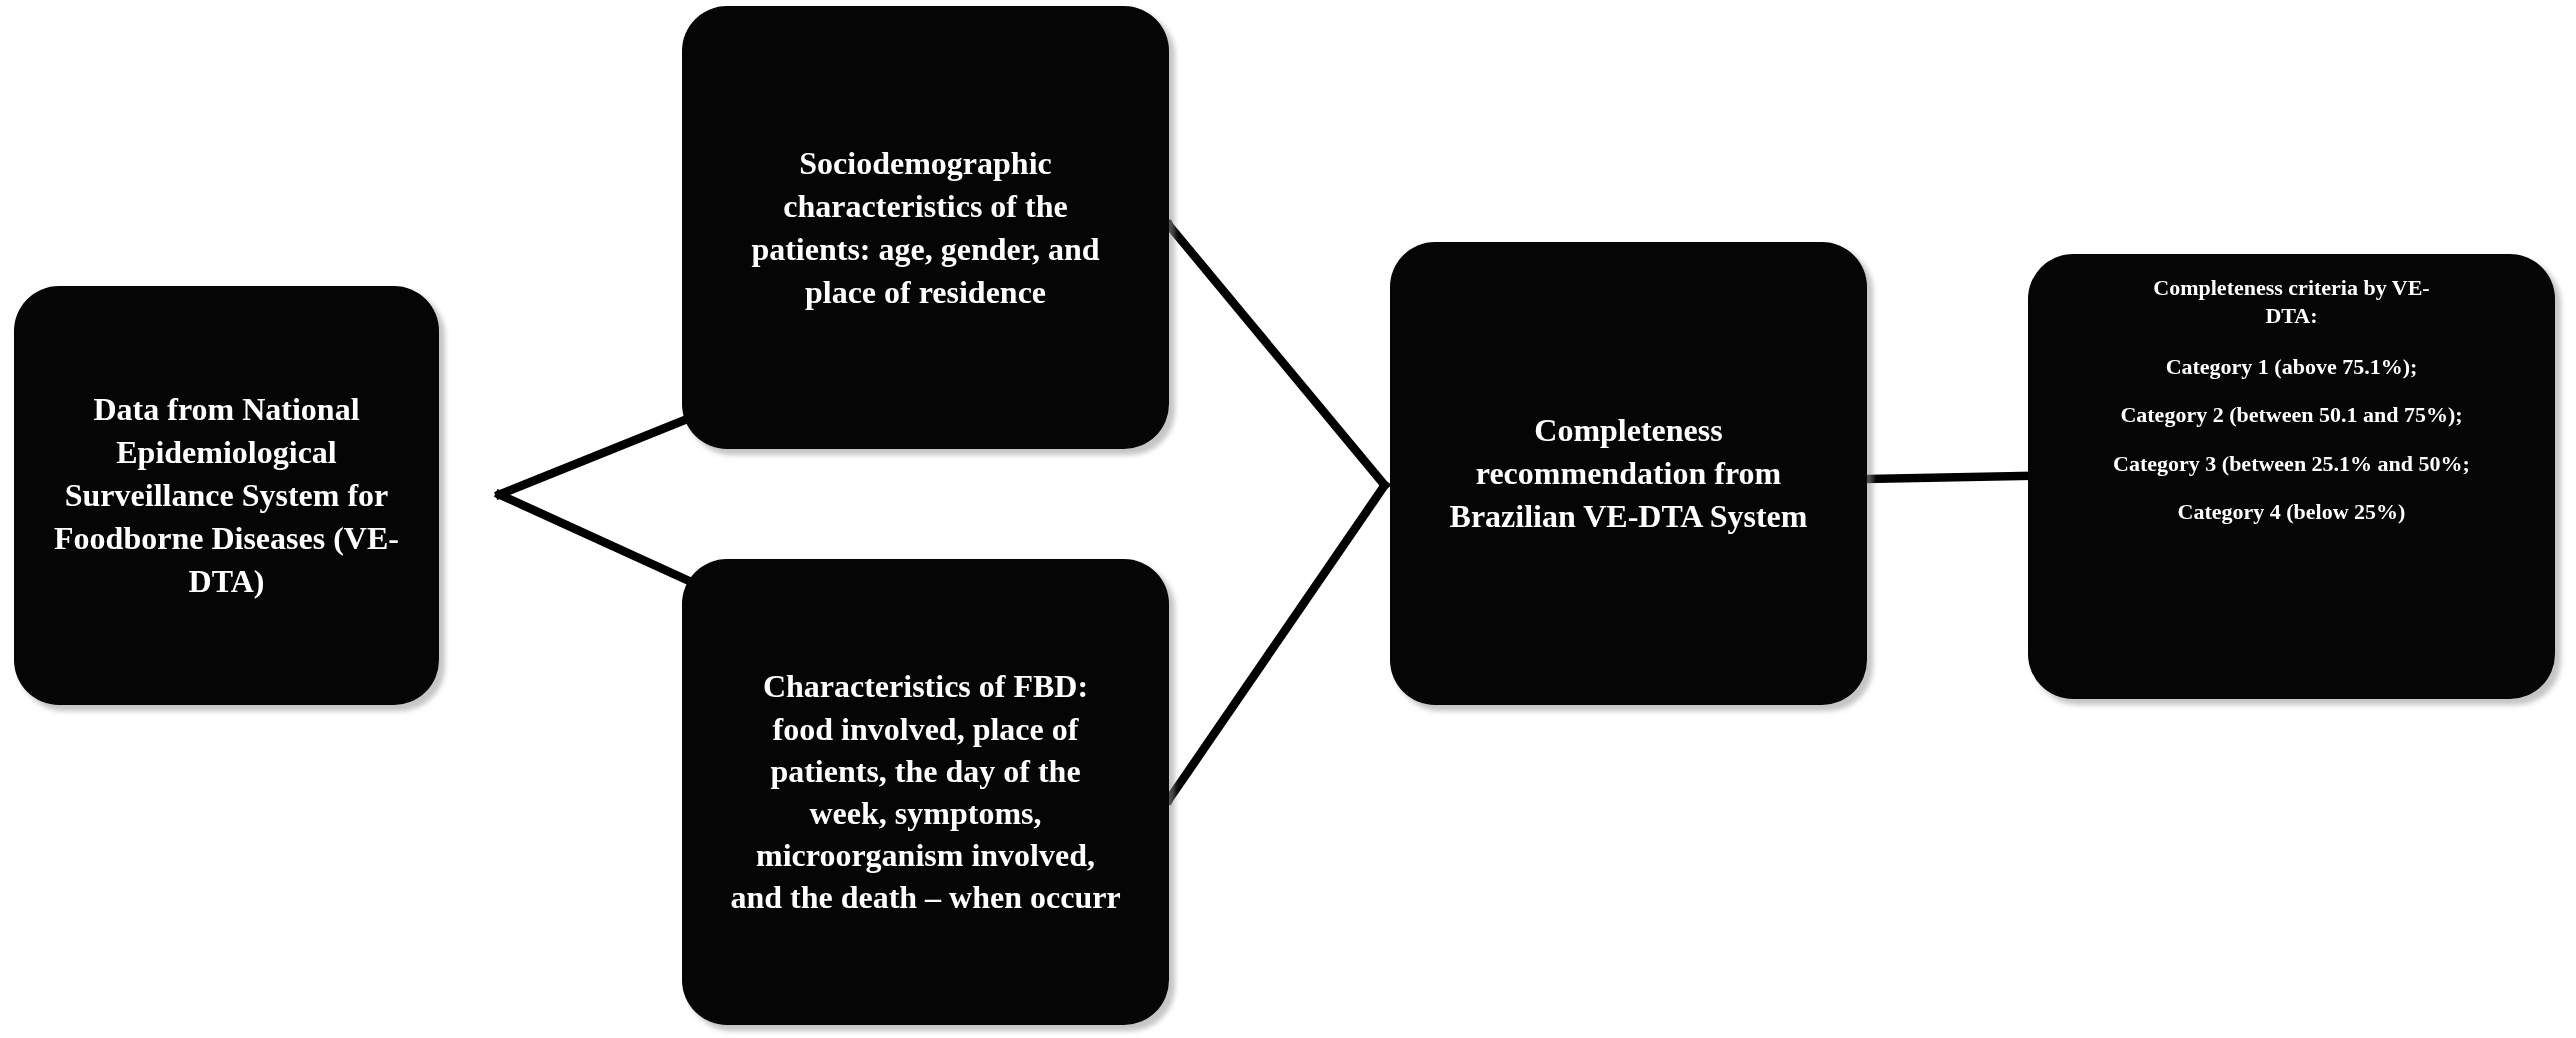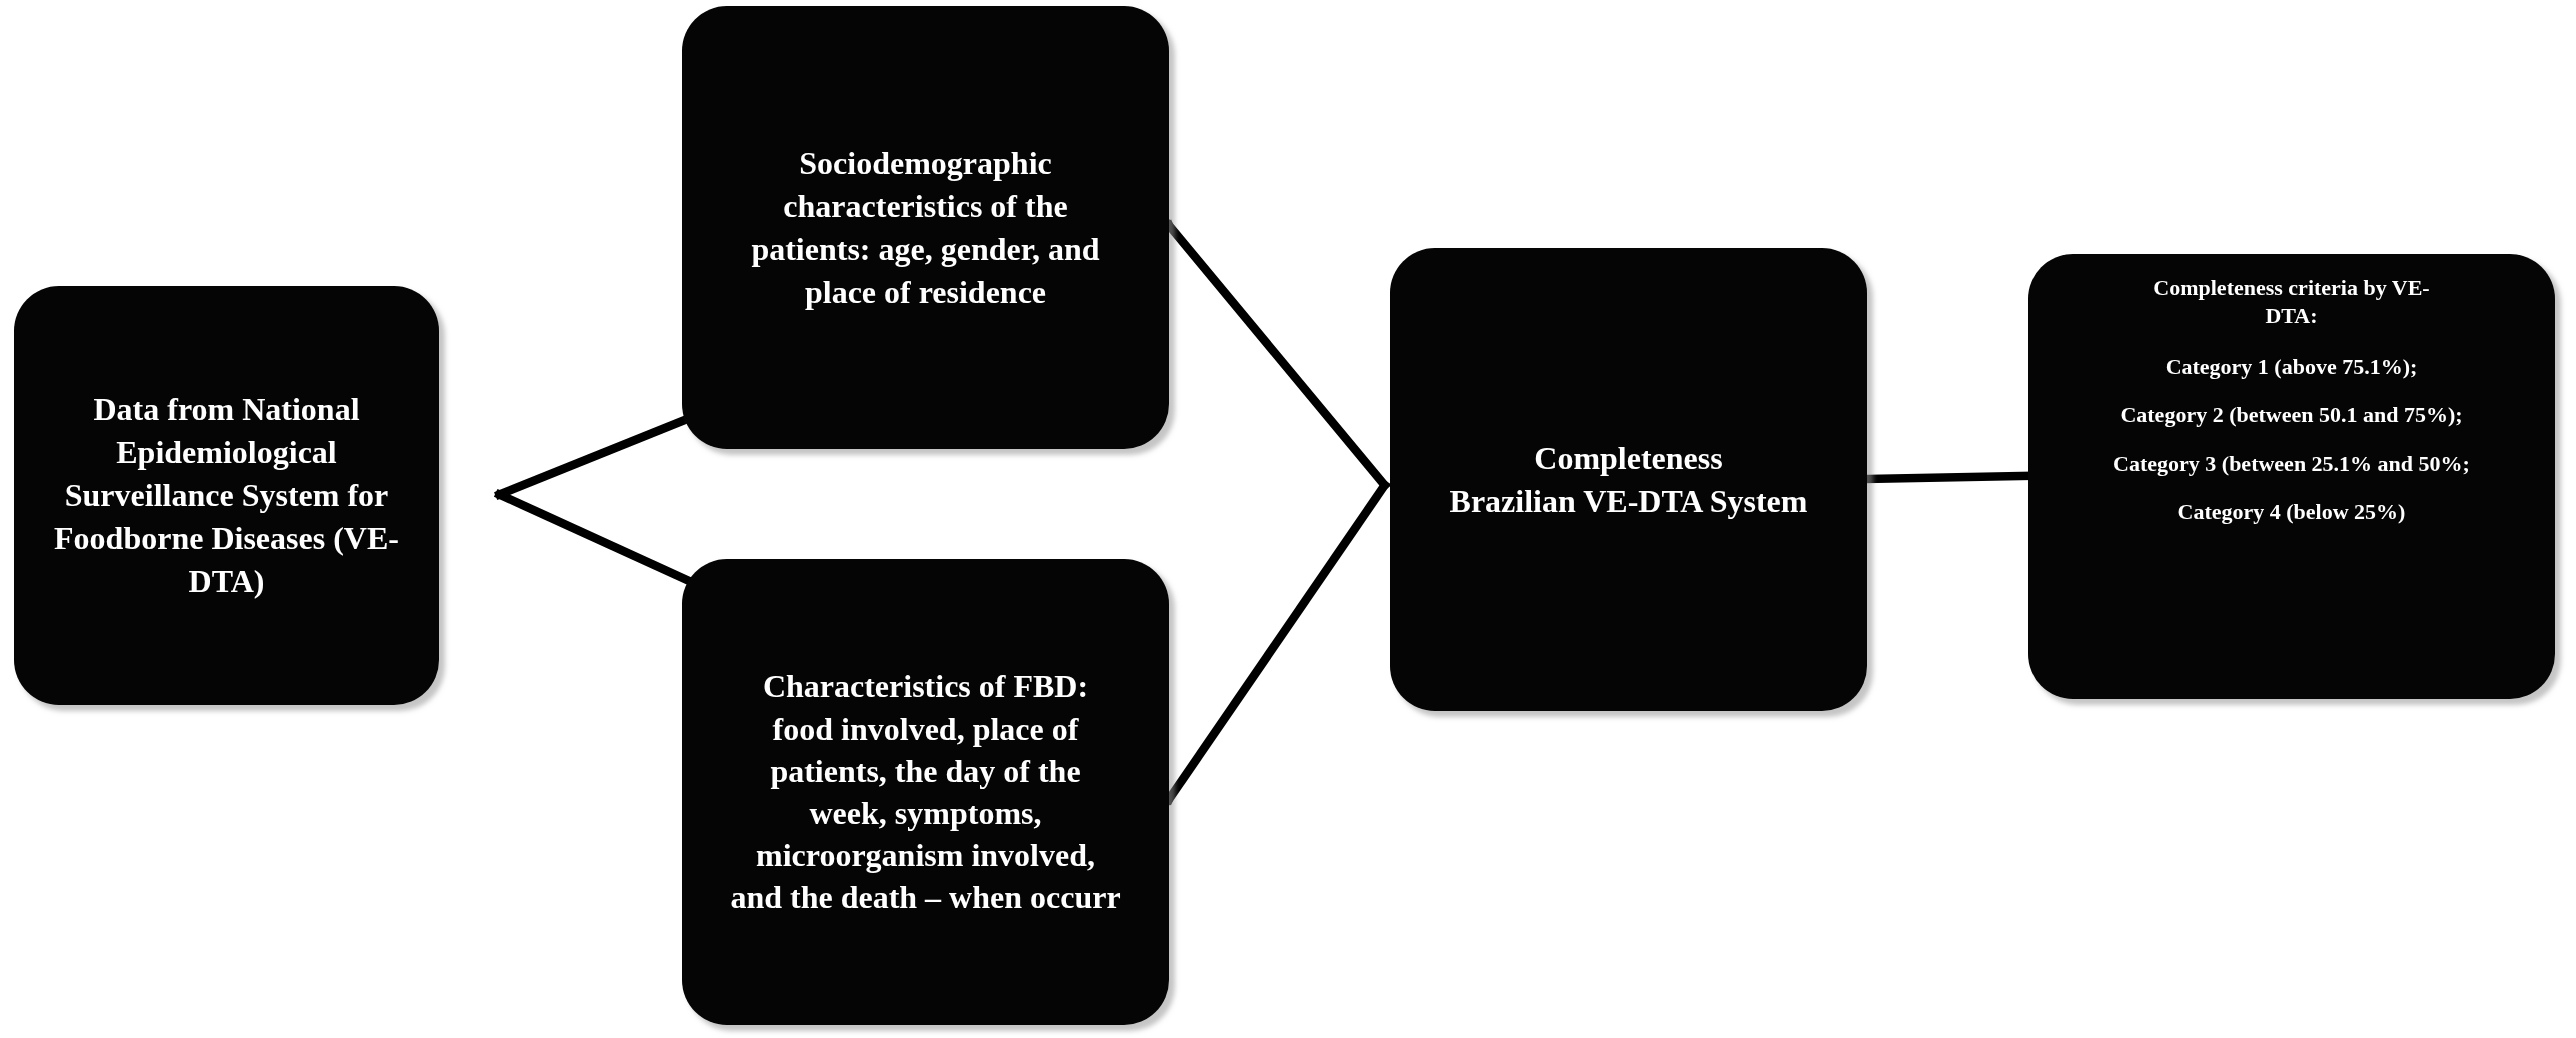--- a/index.html
+++ b/index.html
@@ -72,21 +72,21 @@
     height: 466px;
     padding: 0 14px;
     font-size: 32px;
     line-height: 1.32;
   }
   #node-fbd-characteristics .heading {
   }
   
   #node-completeness-recommendation {
     left: 1390px;
-    top: 248px;
+    top: 242px;
     width: 477px;
     height: 463px;
     padding: 0 20px;
     font-size: 32px;
     line-height: 1.34;
   }
   
   #node-completeness-criteria {
     left: 2028px;
     top: 254px;
@@ -145,20 +145,21 @@
     <span class="line heading">Characteristics of FBD:</span>
     <span class="line">food involved, place of</span>
     <span class="line">patients, the day of the</span>
     <span class="line">week, symptoms,</span>
     <span class="line">microorganism involved,</span>
     <span class="line">and the death – when occurr</span>
   </div>
 
   <div class="node" id="node-completeness-recommendation">
     <span class="line">Completeness</span>
+    <span class="line">recommendation from</span>
     <span class="line">Brazilian VE-DTA System</span>
   </div>
 
   <div class="node" id="node-completeness-criteria">
     <span class="line crit-heading-line">Completeness criteria by VE-</span>
     <span class="line crit-heading">DTA:</span>
     <span class="line crit-item">Category 1 (above 75.1%);</span>
     <span class="line crit-item">Category 2 (between 50.1 and 75%);</span>
     <span class="line crit-item">Category 3 (between 25.1% and 50%;</span>
     <span class="line crit-item">Category 4 (below 25%)</span>

